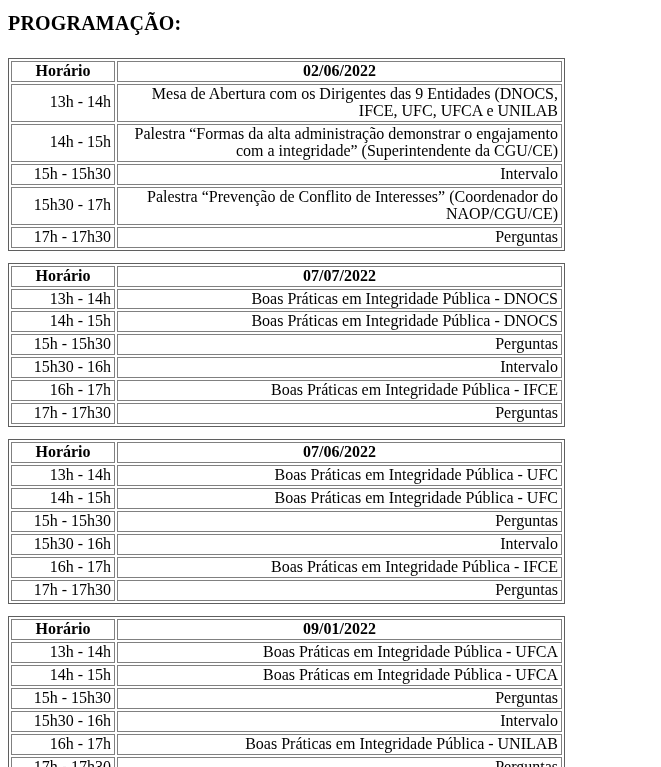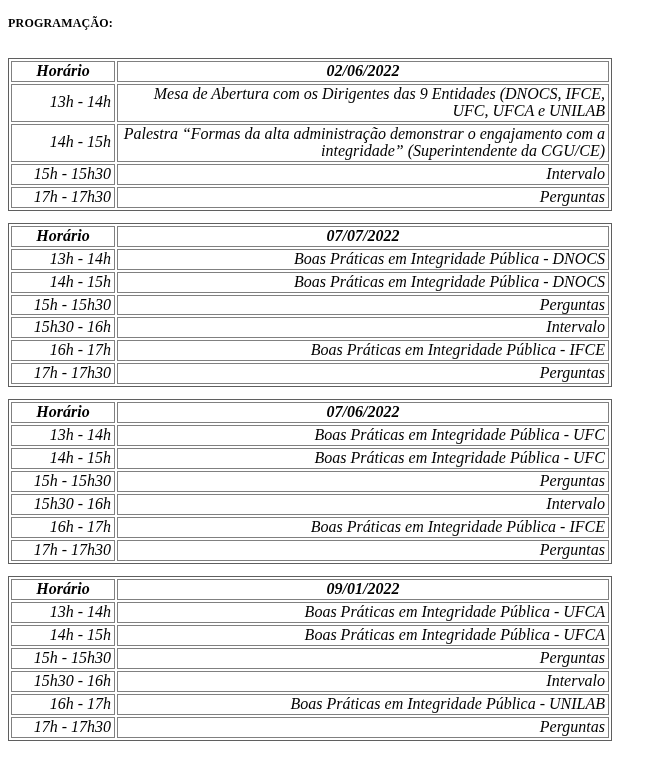--- a/index.html
+++ b/index.html
@@ -11,34 +11,33 @@
     width: 661px;
     min-height: 767px;
     box-sizing: border-box;
     padding: 8px;
     font-family: "Liberation Serif", "DejaVu Serif", serif;
     font-size: 16px;
     color: #000000;
   }
   .page-title {
     font-weight: bold;
-    font-size: 12px;
+    font-size: 20px;
     line-height: 18px;
     margin: 6px 0 26px 0;
     letter-spacing: 0.2px;
   }
   table.schedule-table {
     border-collapse: separate;
     border-spacing: 2px;
     table-layout: fixed;
-    width: 604px;
+    width: 557px;
     border: 1px solid #5f5f5f;
     margin: 0 0 12px 0;
     background: #ffffff;
-    font-style: italic;
   }
   table.schedule-table col.time-col   { width: 104px; }
   table.schedule-table th,
   table.schedule-table td {
     box-sizing: border-box;
     border: 1px solid #808080;
     padding: 1px 3px;
     line-height: 1.06;
     font-size: 16px;
     vertical-align: middle;
@@ -76,20 +75,24 @@
         </tr>
         <tr>
           <td>14h - 15h</td>
           <td>Palestra “Formas da alta administração demonstrar o engajamento com a integridade” (Superintendente da CGU/CE)</td>
         </tr>
         <tr>
           <td>15h - 15h30</td>
           <td>Intervalo</td>
         </tr>
         <tr>
+          <td>15h30 - 17h</td>
+          <td>Palestra “Prevenção de Conflito de Interesses” (Coordenador do NAOP/CGU/CE)</td>
+        </tr>
+        <tr>
           <td>17h - 17h30</td>
           <td>Perguntas</td>
         </tr>
       </tbody>
     </table>
     <table class="schedule-table">
       <colgroup>
         <col class="time-col">
         <col>
       </colgroup>

